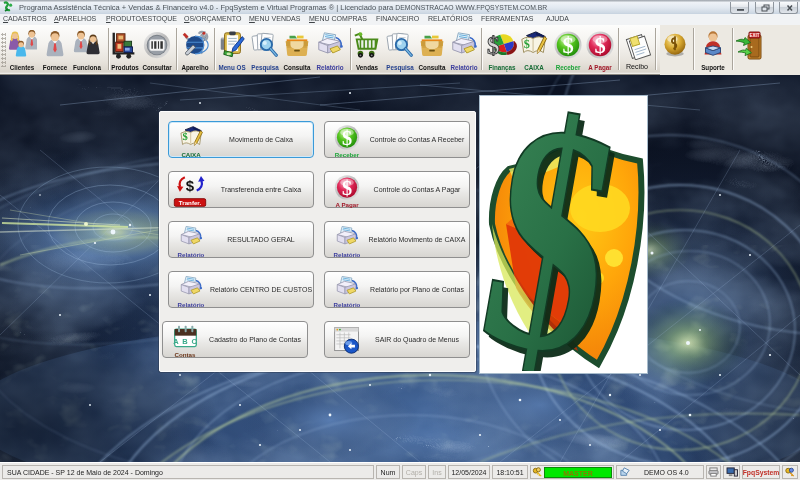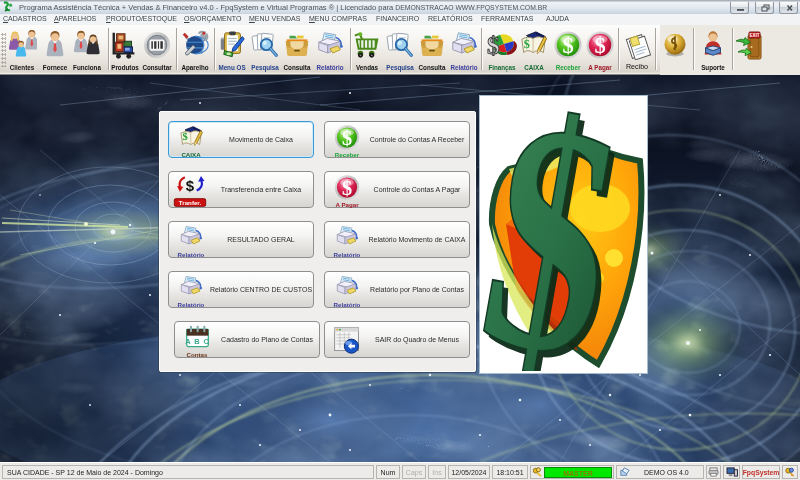--- a/index.html
+++ b/index.html
@@ -687,21 +687,21 @@
             <use href="#s-rel"></use>
           </svg><div class="cap" style="color:#3c3e9e">Relatório</div></div>
         <div class="lab">Relatório CENTRO DE CUSTOS</div>
       </div>
       <div class="mbtn" style="left:164px;top:159px">
         <div class="iconwrap"><svg width="28" height="26" viewBox="0 0 32 32" style="margin-top:1px">
             <use href="#s-rel"></use>
           </svg><div class="cap" style="color:#3c3e9e">Relatório</div></div>
         <div class="lab">Relatório por Plano de Contas</div>
       </div>
-      <div class="mbtn" style="left:14px;top:209px">
+      <div class="mbtn" style="left:2px;top:209px">
         <div class="iconwrap">
           <svg width="27" height="25" viewBox="0 0 32 30" style="margin-top:1px">
             <rect x="3" y="6" width="26" height="21" rx="2" fill="#fff" stroke="#3aaa8a" stroke-width="1.5"></rect>
             <rect x="3" y="6" width="26" height="8" fill="#4a3020"></rect>
             <g fill="#8aa">
               <rect x="7" y="2" width="2.4" height="8" rx="1"></rect>
               <rect x="15" y="2" width="2.4" height="8" rx="1"></rect>
               <rect x="23" y="2" width="2.4" height="8" rx="1"></rect>
             </g>
             <text x="16" y="24" text-anchor="middle" font-size="9" font-weight="bold" fill="#3aaa8a" letter-spacing="1">A B C</text>

